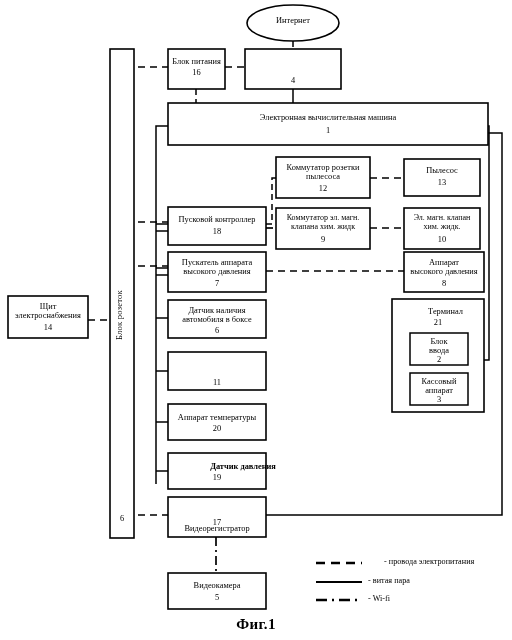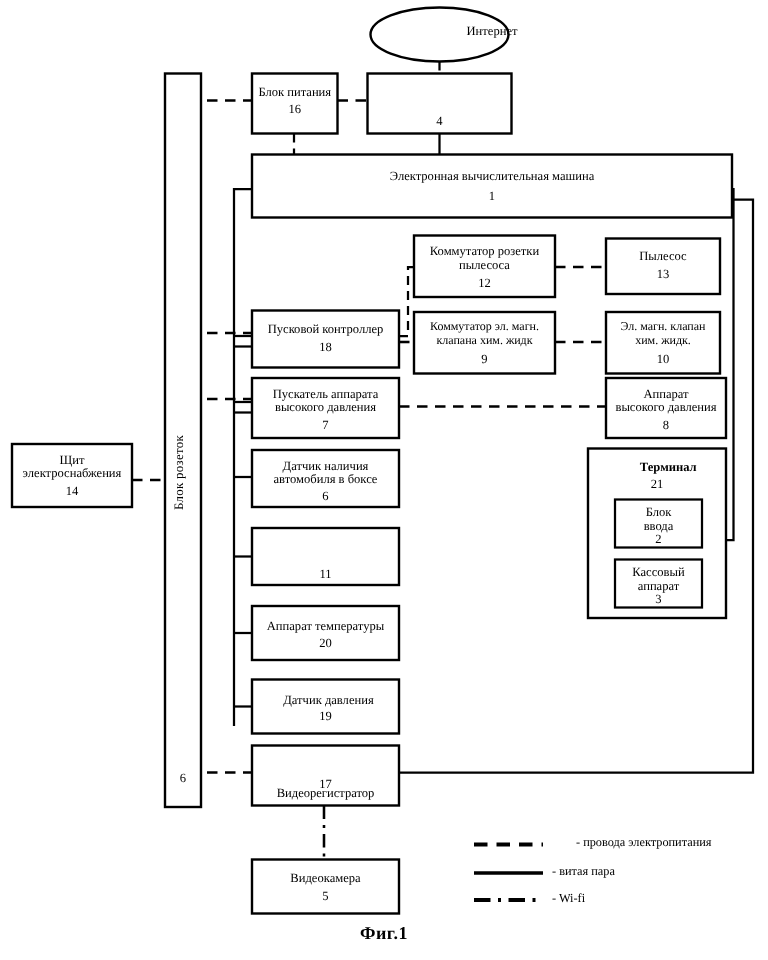--- a/index.html
+++ b/index.html
@@ -32,21 +32,21 @@
   .num{font-size:8.4px;}
   .vert{
     position:absolute;
     writing-mode:vertical-rl;
     transform:rotate(180deg);
     font-size:8.6px;
     font-family:"Liberation Serif", serif;
     letter-spacing:0.2px;
   }
   .legtxt{font-size:8.2px;text-align:left;}
-  .fig{font-size:12px;font-weight:bold;letter-spacing:.3px;}
+  .fig{font-size:15px;font-weight:bold;letter-spacing:.3px;}
 </style>
 </head>
 <body>
 
 <div id="stage">
 
   <svg viewBox="0 0 512 640">
 
     <path class="dashthin" d="M293,41 L293,54"></path>
 
@@ -136,21 +136,21 @@
     <rect class="bx" x="168" y="497" width="98" height="40"></rect>
 
     <rect class="bx" x="168" y="573" width="98" height="36"></rect>
 
     <path class="lg-dash" d="M316,563 L362,563"></path>
     <path class="lg-sol" d="M316,582 L362,582"></path>
     <path class="lg-wifi" d="M316,600 L362,600"></path>
 
   </svg>
 
-  <div class="t lbl" style="left:248px;top:16px;width:90px;padding-left:35px;">Интернет</div>
+  <div class="t lbl" style="left:248px;top:16px;width:90px;">Интернет</div>
 
   <div class="t lbl" style="left:168px;top:57px;width:57px;">Блок питания</div>
   <div class="t num" style="left:168px;top:68px;width:57px;">16</div>
 
   <div class="t num" style="left:245px;top:76px;width:96px;">4</div>
 
   <div class="t lbl" style="left:168px;top:113px;width:320px;">Электронная вычислительная машина</div>
   <div class="t num" style="left:168px;top:126px;width:320px;">1</div>
 
   <div class="vert" style="left:114px;top:290px;">Блок розеток</div>
@@ -188,24 +188,24 @@
 
   <div class="t lbl" style="left:168px;top:306px;width:98px;">Датчик наличия
 автомобиля в боксе</div>
   <div class="t num" style="left:168px;top:326px;width:98px;">6</div>
 
   <div class="t num" style="left:168px;top:378px;width:98px;">11</div>
 
   <div class="t lbl" style="left:166px;top:413px;width:102px;">Аппарат температуры</div>
   <div class="t num" style="left:168px;top:424px;width:98px;">20</div>
 
-  <div class="t lbl" style="left:160px;top:462px;width:118px;">Датчик давления</div>
+  <div class="t lbl" style="left:184px;top:462px;width:118px;font-weight:bold;">Датчик давления</div>
   <div class="t num" style="left:168px;top:473px;width:98px;">19</div>
 
-  <div class="t lbl" style="left:392px;top:307px;width:107px;font-weight:bold;">Терминал</div>
+  <div class="t lbl" style="left:392px;top:307px;width:107px;">Терминал</div>
   <div class="t num" style="left:392px;top:318px;width:92px;">21</div>
 
   <div class="t lbl" style="left:410px;top:337px;width:58px;">Блок
 ввода</div>
   <div class="t num" style="left:410px;top:355px;width:58px;">2</div>
 
   <div class="t lbl" style="left:410px;top:377px;width:58px;">Кассовый
 аппарат</div>
   <div class="t num" style="left:410px;top:395px;width:58px;">3</div>
 

